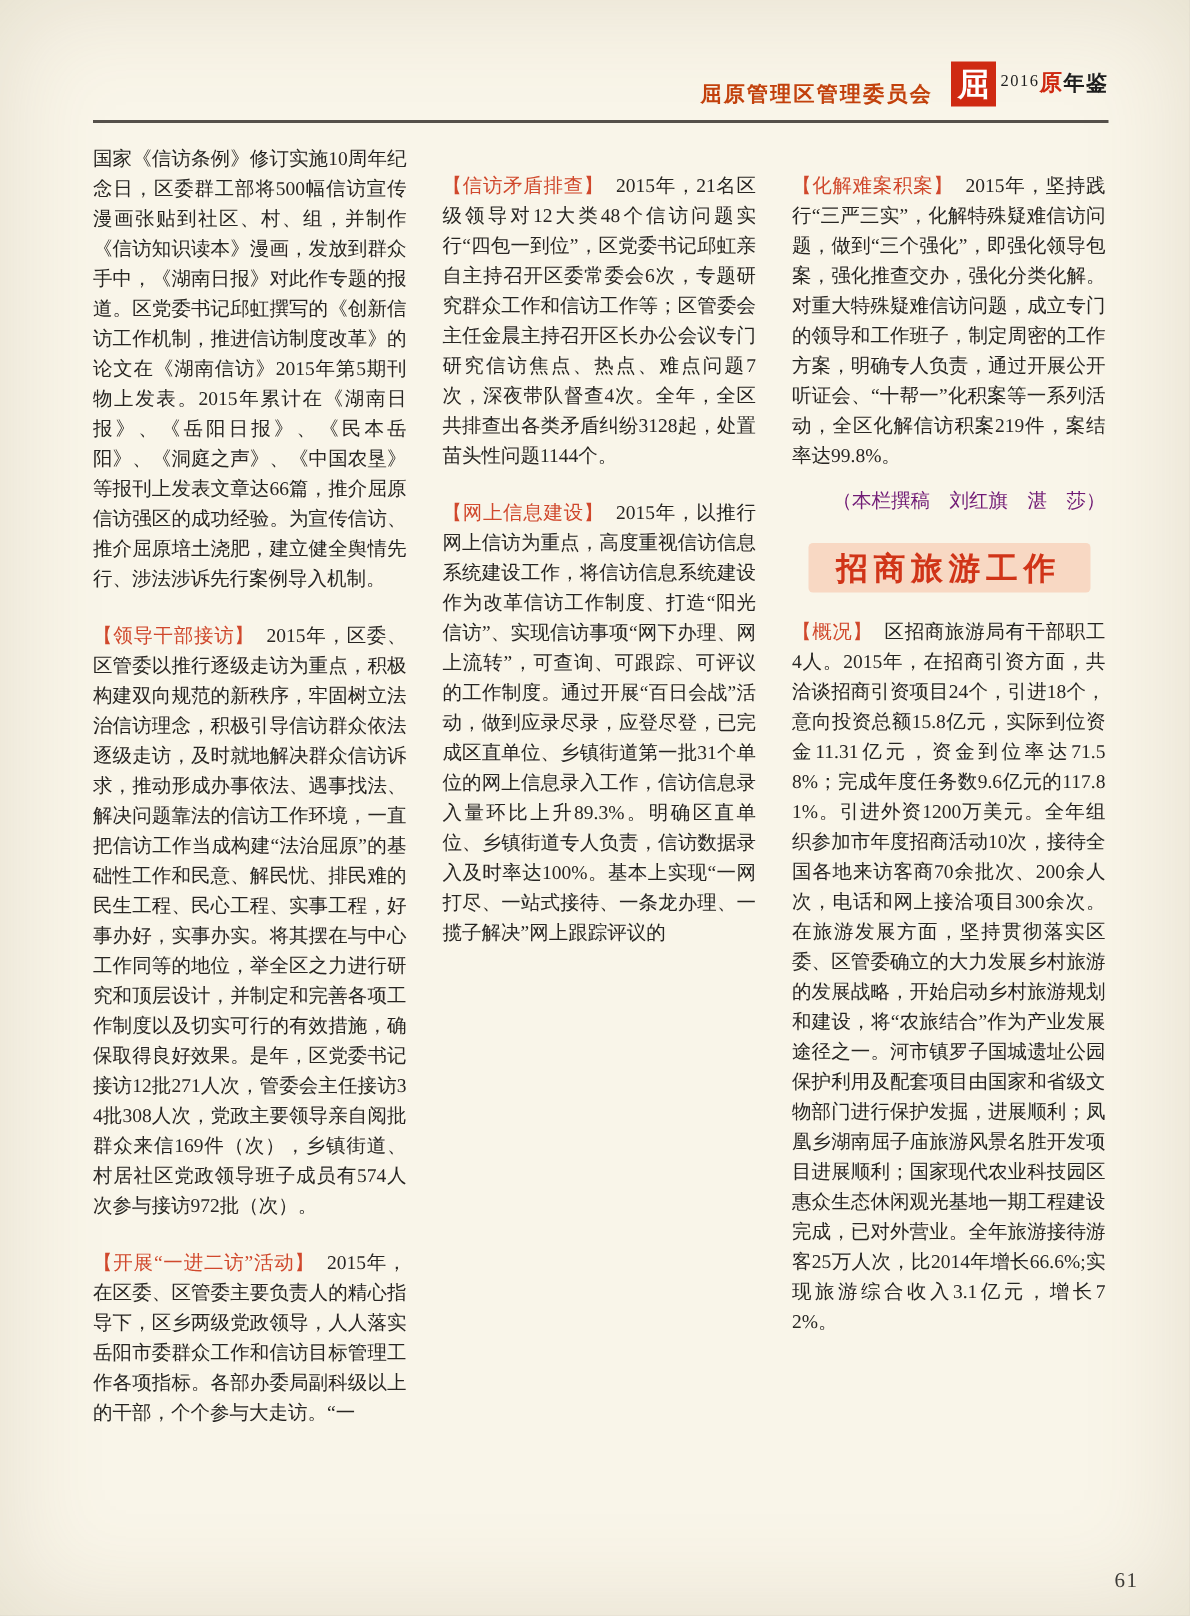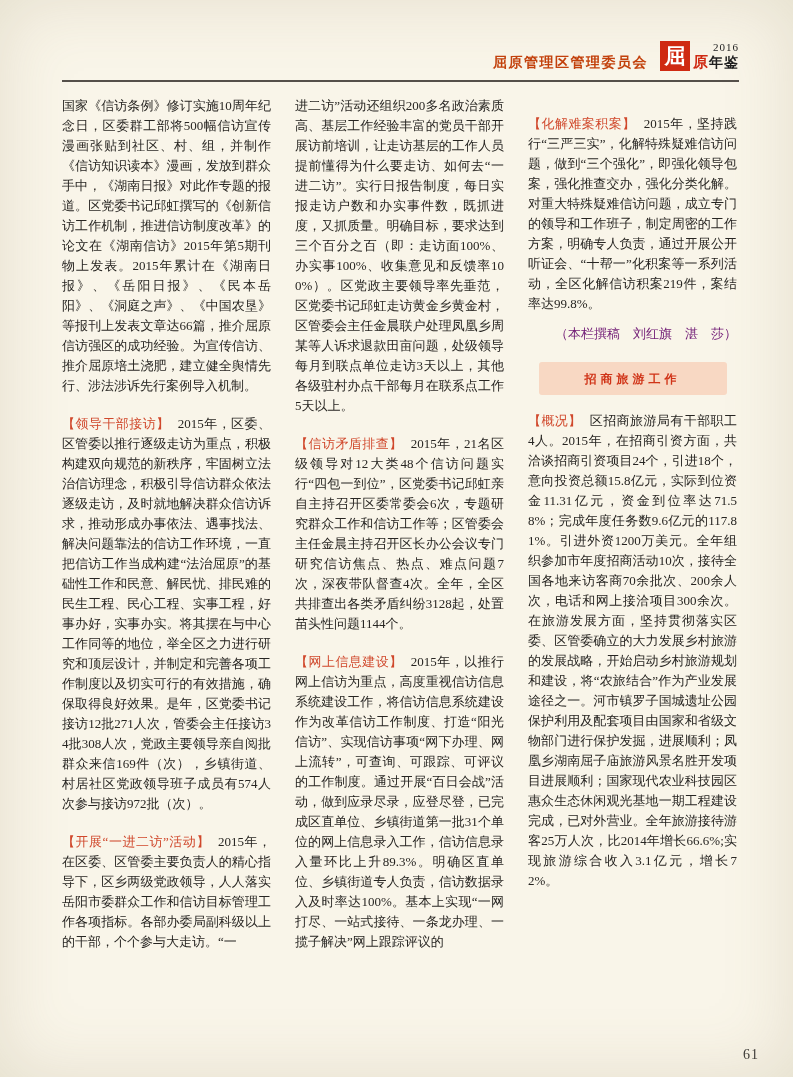--- a/index.html
+++ b/index.html
@@ -36,21 +36,21 @@
   }
   .logo { display: flex; align-items: center; gap: 3px; }
   .logo-qu {
     width: 30px; height: 30px;
     background: #cf2a12;
     color: #ffffff;
     font-size: 21px;
     font-weight: bold;
     display: flex; align-items: center; justify-content: center;
   }
-  .logo-right { display: flex; flex-direction: column; line-height: 1; }
+  .logo-right { display: flex; flex-direction: row; line-height: 1; }
   .logo-year {
     font-size: 11px; color: #1e1e1e; letter-spacing: 1px;
     text-align: right; padding-bottom: 2px;
   }
   .logo-bottom { display: flex; align-items: baseline; gap: 1px; }
   .logo-yuan { color: #cf2a12; font-weight: bold; font-size: 15px; }
   .logo-jian { color: #1e1e1e; font-weight: bold; font-size: 14px; letter-spacing: 1px; }
   .header-rule {
     position: absolute;
     top: 80px; left: 62px; right: 54px;
@@ -93,21 +93,21 @@
     width: 188px;
     height: 33px;
     background: #f8d8c3;
     border-radius: 3px;
     display: flex;
     align-items: center;
     justify-content: center;
   }
   .section-title-text {
     color: #d03418;
-    font-size: 12px;
+    font-size: 21px;
     font-weight: bold;
     letter-spacing: 4px;
   }
   .page-number {
     position: absolute;
     right: 34px;
     bottom: 14px;
     font-size: 14px;
     color: #3c3a36;
     letter-spacing: 1px;
@@ -140,21 +140,20 @@
       <p class="para">国家《信访条例》修订实施10周年纪念日，区委群工部将500幅信访宣传漫画张贴到社区、村、组，并制作《信访知识读本》漫画，发放到群众手中，《湖南日报》对此作专题的报道。区党委书记邱虹撰写的《创新信访工作机制，推进信访制度改革》的论文在《湖南信访》2015年第5期刊物上发表。2015年累计在《湖南日报》、《岳阳日报》、《民本岳阳》、《洞庭之声》、《中国农垦》等报刊上发表文章达66篇，推介屈原信访强区的成功经验。为宣传信访、推介屈原培土浇肥，建立健全舆情先行、涉法涉诉先行案例导入机制。</p>
       <p class="para sect">
         <span class="tag">【领导干部接访】</span><span>2015年，区委、区管委以推行逐级走访为重点，积极构建双向规范的新秩序，牢固树立法治信访理念，积极引导信访群众依法逐级走访，及时就地解决群众信访诉求，推动形成办事依法、遇事找法、解决问题靠法的信访工作环境，一直把信访工作当成构建“法治屈原”的基础性工作和民意、解民忧、排民难的民生工程、民心工程、实事工程，好事办好，实事办实。将其摆在与中心工作同等的地位，举全区之力进行研究和顶层设计，并制定和完善各项工作制度以及切实可行的有效措施，确保取得良好效果。是年，区党委书记接访12批271人次，管委会主任接访34批308人次，党政主要领导亲自阅批群众来信169件（次），乡镇街道、村居社区党政领导班子成员有574人次参与接访972批（次）。</span>
       </p>
       <p class="para sect">
         <span class="tag">【开展“一进二访”活动】</span><span>2015年，在区委、区管委主要负责人的精心指导下，区乡两级党政领导，人人落实岳阳市委群众工作和信访目标管理工作各项指标。各部办委局副科级以上的干部，个个参与大走访。“一</span>
       </p>
     </section>
 
     <section class="col">
-      <p class="para">进二访”活动还组织200多名政治素质高、基层工作经验丰富的党员干部开展访前培训，让走访基层的工作人员提前懂得为什么要走访、如何去“一进二访”。实行日报告制度，每日实报走访户数和办实事件数，既抓进度，又抓质量。明确目标，要求达到三个百分之百（即：走访面100%、办实事100%、收集意见和反馈率100%）。区党政主要领导率先垂范，区党委书记邱虹走访黄金乡黄金村，区管委会主任金晨联户处理凤凰乡周某等人诉求退款田亩问题，处级领导每月到联点单位走访3天以上，其他各级驻村办点干部每月在联系点工作5天以上。</p>
       <p class="para sect">
         <span class="tag">【信访矛盾排查】</span><span>2015年，21名区级领导对12大类48个信访问题实行“四包一到位”，区党委书记邱虹亲自主持召开区委常委会6次，专题研究群众工作和信访工作等；区管委会主任金晨主持召开区长办公会议专门研究信访焦点、热点、难点问题7次，深夜带队督查4次。全年，全区共排查出各类矛盾纠纷3128起，处置苗头性问题1144个。</span>
       </p>
       <p class="para sect">
         <span class="tag">【网上信息建设】</span><span>2015年，以推行网上信访为重点，高度重视信访信息系统建设工作，将信访信息系统建设作为改革信访工作制度、打造“阳光信访”、实现信访事项“网下办理、网上流转”，可查询、可跟踪、可评议的工作制度。通过开展“百日会战”活动，做到应录尽录，应登尽登，已完成区直单位、乡镇街道第一批31个单位的网上信息录入工作，信访信息录入量环比上升89.3%。明确区直单位、乡镇街道专人负责，信访数据录入及时率达100%。基本上实现“一网打尽、一站式接待、一条龙办理、一揽子解决”网上跟踪评议的</span>
       </p>
     </section>
 
     <section class="col">
       <p class="para sect">

